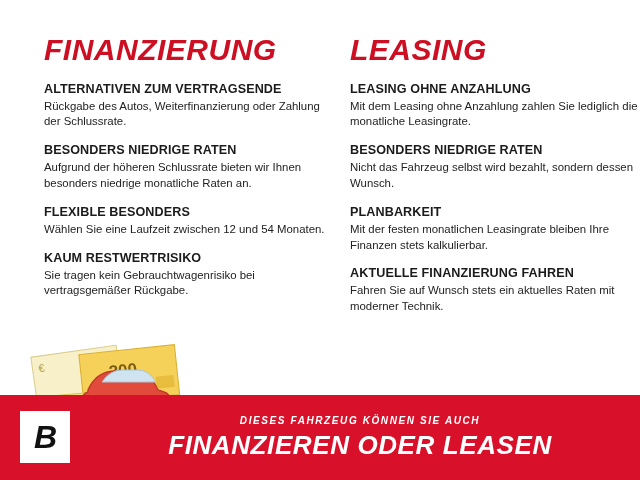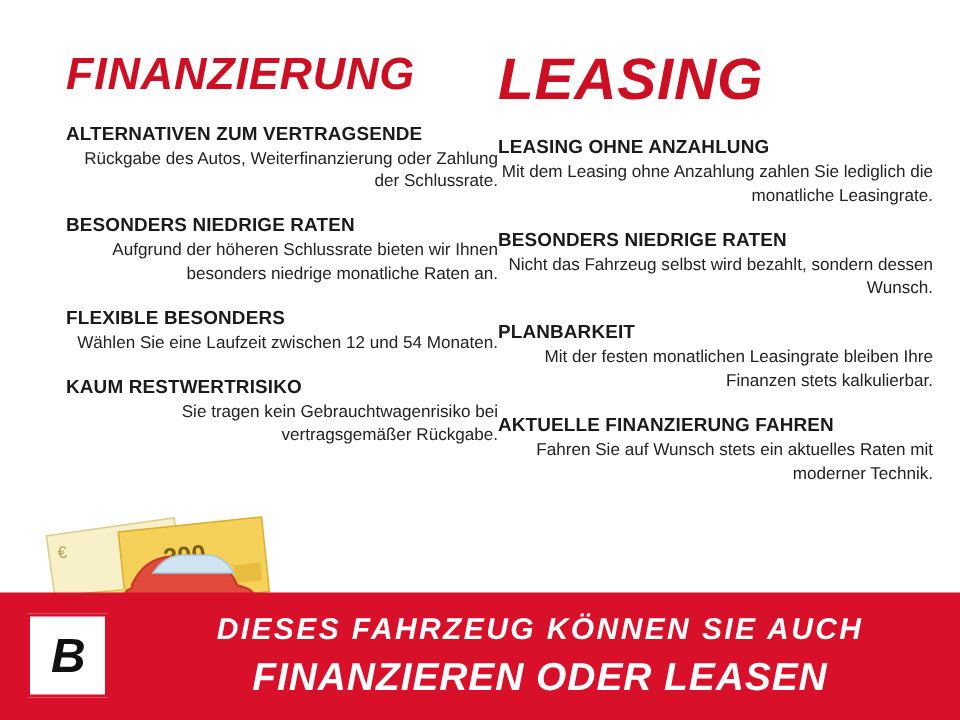--- a/index.html
+++ b/index.html
@@ -24,20 +24,21 @@
   .content {
     position: absolute;
     left: 0;
     top: 0;
     width: 640px;
     height: 380px;
     box-sizing: border-box;
     padding: 34px 26px 0 44px;
     display: flex;
     flex-direction: row;
+    gap: 18px;
   }
   .column {
     width: 288px;
     flex: 0 0 288px;
   }
   .column.right {
     width: 290px;
     flex: 0 0 290px;
   }
 
@@ -45,40 +46,39 @@
     font-size: 30px;
     font-weight: bold;
     font-style: italic;
     color: #cc0f22;
     letter-spacing: 0.5px;
     line-height: 1.05;
     margin: 0 0 16px 0;
     white-space: nowrap;
   }
   .col-title.leasing {
-    font-size: 39px;
+    font-size: 30px;
   }
 
   .block {
     margin-bottom: 13px;
   }
   .block h3 {
     font-size: 12.6px;
     font-weight: bold;
     color: #1b1b1b;
     margin: 0 0 2px 0;
     line-height: 1.2;
     letter-spacing: 0.1px;
   }
   .block p {
     font-size: 11.4px;
     color: #222222;
     margin: 0;
     line-height: 1.38;
-    text-align: right;
   }
 
   
   .illustration {
     position: absolute;
     left: 30px;
     bottom: 8px;
     width: 230px;
     height: 130px;
     pointer-events: none;
@@ -122,21 +122,21 @@
     right: 10px;
     top: 0;
     height: 85px;
     display: flex;
     flex-direction: column;
     align-items: center;
     justify-content: center;
   }
   .banner-line1 {
     color: #ffffff;
-    font-size: 20px;
+    font-size: 10px;
     font-weight: bold;
     font-style: italic;
     letter-spacing: 1.6px;
     margin-bottom: 4px;
     white-space: nowrap;
   }
   .banner-line2 {
     color: #ffffff;
     font-size: 26px;
     font-weight: bold;

